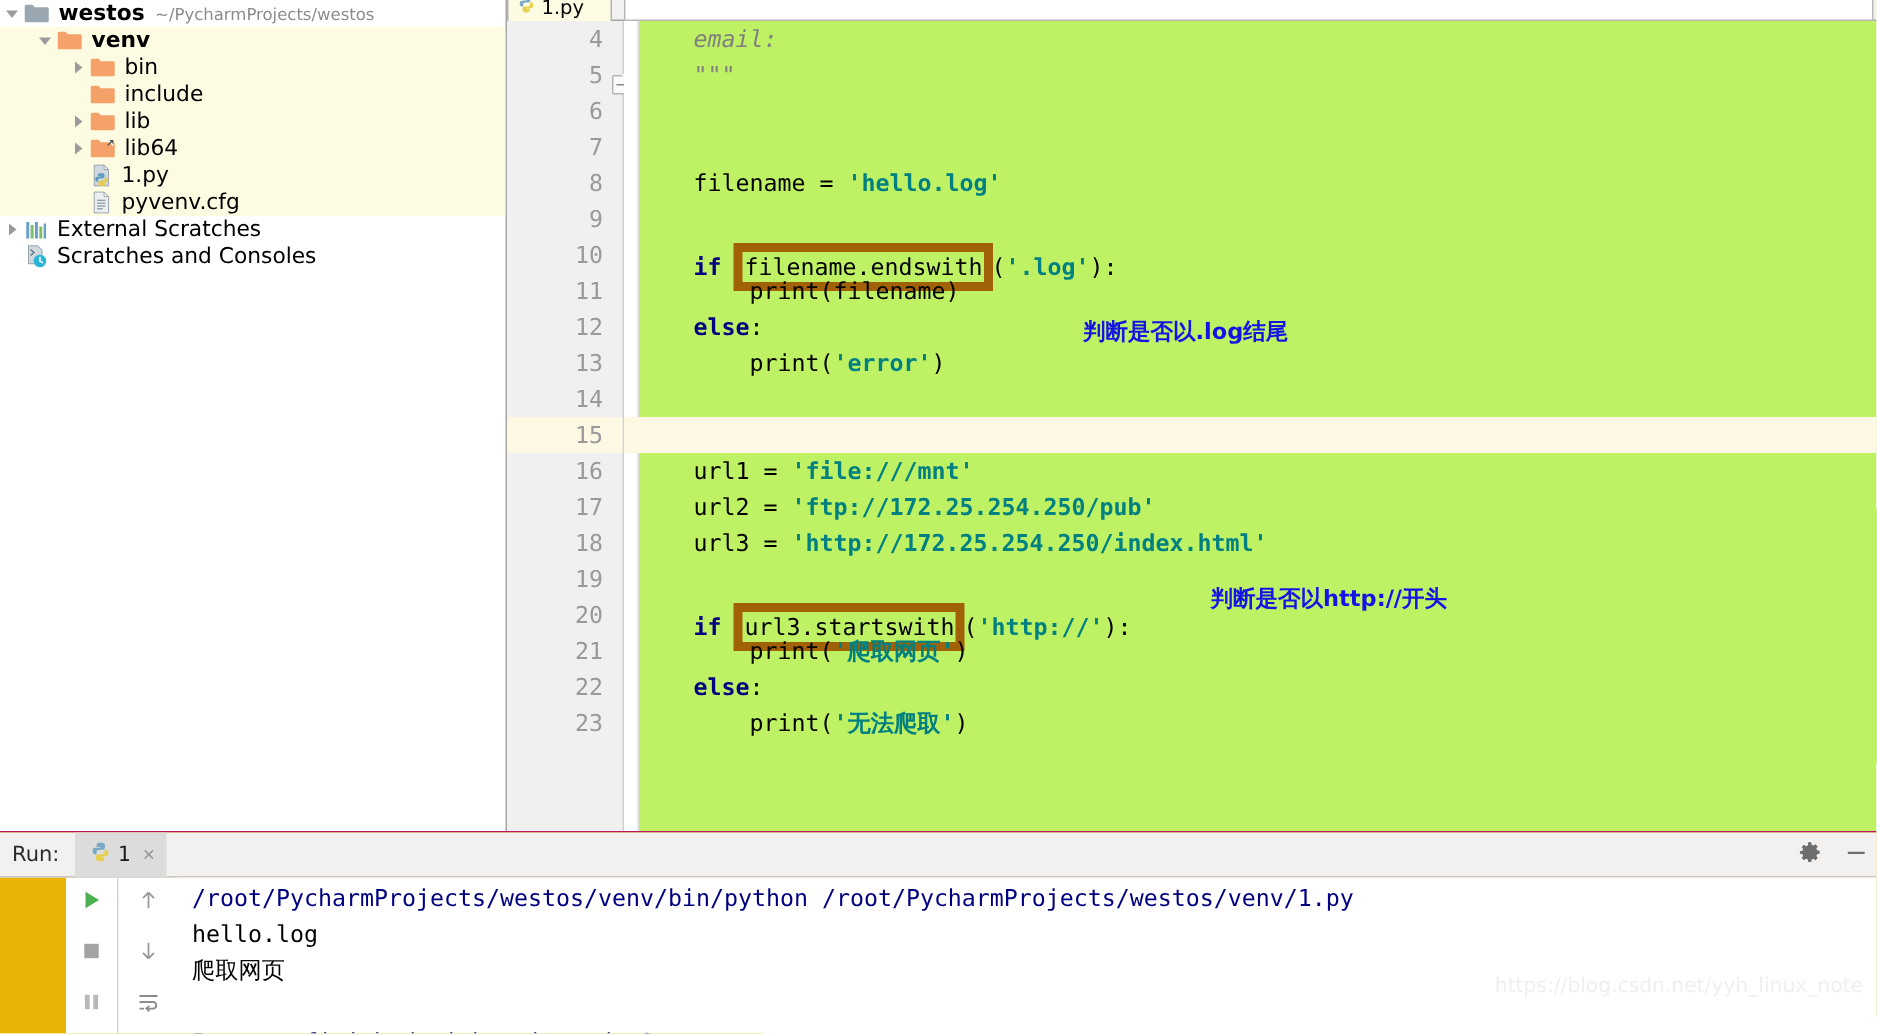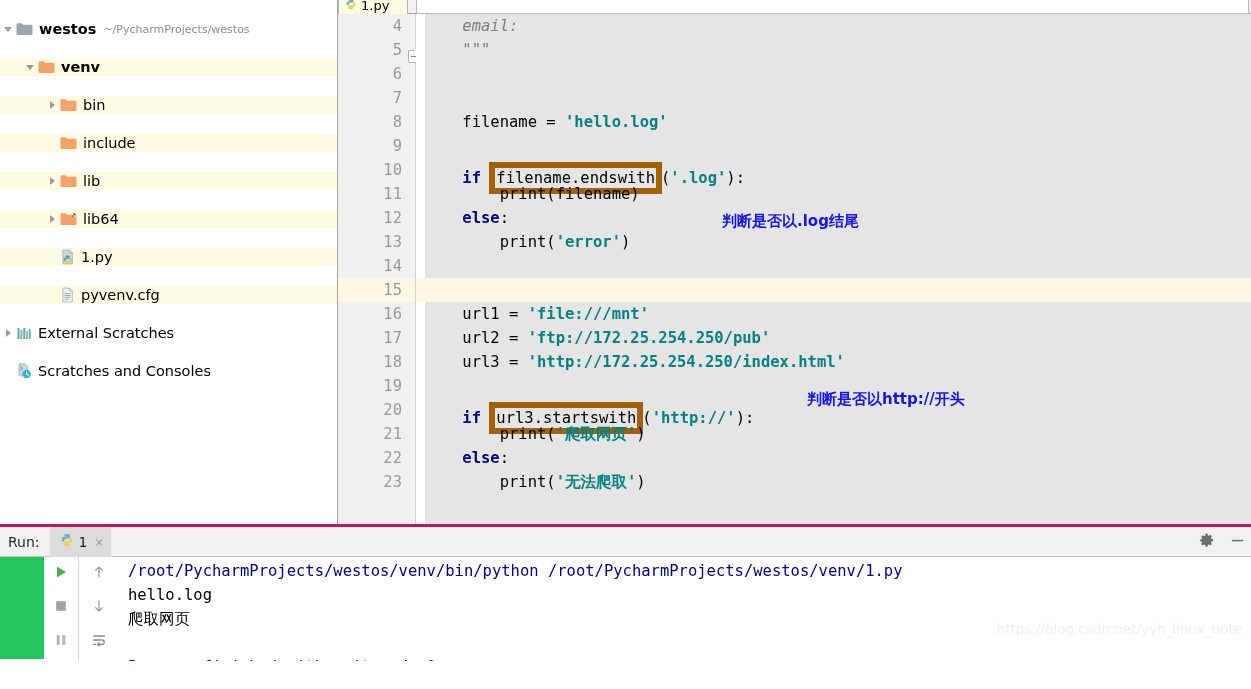--- a/index.html
+++ b/index.html
@@ -18,21 +18,21 @@
   }
 
   
   .project-panel {
     width: 338px; height: 554px; background: #ffffff;
     border-right: 1px solid #a5a5a5;
     position: relative; overflow: hidden;
   }
   .tree-row {
     height: 18px; display: flex; align-items: center;
-    font-size: 14.5px; color: #000000; white-space: nowrap; margin-top: 20px;
+    font-size: 14.5px; color: #000000; white-space: nowrap;
   }
   .tree-row.selected-bg { background: #fdfbe2; }
   .arrow {
     width: 16px; height: 29px; display: inline-flex;
     align-items: center; justify-content: center; flex: 0 0 16px;
   }
   .arrow svg { display: block; }
   .ic { flex: 0 0 auto; display: inline-flex; align-items: center; margin-right: 6px; }
   .tree-label { font-weight: bold; }
   .tree-label.normal { font-weight: normal; }
@@ -77,21 +77,21 @@
     content: ""; position: absolute; left: 2px; top: 5px; width: 7px; height: 1px;
     background: #8a8a8a;
   }
   .foldmark:before {
     content: ""; position: absolute; left: 5px; top: -5px;
     border-left: 5px solid transparent; border-right: 5px solid transparent;
     border-bottom: 5px solid #fafafa;
   }
 
   .codepane {
-    flex: 1; position: relative; background: #e5e5e5;
+    flex: 1; position: relative; background: #bef264;
     font-family: "DejaVu Sans Mono", "Liberation Mono", monospace;
     font-size: 15.5px;
   }
   .cline {
     height: 24px; line-height: 24px; white-space: pre;
     padding-left: 9px; position: relative;
   }
   .cline.current { background: #fdf8e3; }
   .kw { color: #000080; font-weight: bold; }
   .str { color: #008080; font-weight: bold; }
@@ -110,22 +110,22 @@
   .edge-line {
     position: absolute; left: 9px; top: 0; bottom: 0; width: 1px;
     background: #e2e2e2;
   }
   .fold-strip {
     position: absolute; left: 0; top: 0; bottom: 0; width: 9px; background: #ffffff;
   }
 
   
   .run-panel {
-    position: absolute; left: 0; top: 524px; width: 1251px; height: 135px;
-    background: #22c55e; border-top: 3px solid #be185d;
+    position: absolute; left: 0; top: 554px; width: 1251px; height: 135px;
+    background: #eab308; border-top: 1px solid #be185d;
   }
   .run-header {
     height: 30px; background: #f2f1f0; position: relative;
     border-bottom: 1px solid #c9c9c9; display: flex; align-items: center;
   }
   .run-label {
     padding-left: 8px; padding-right: 10px; font-size: 14px; color: #2b2b2b;
   }
   .run-tab {
     height: 30px; background: #dcdcdc; display: flex; align-items: center;

